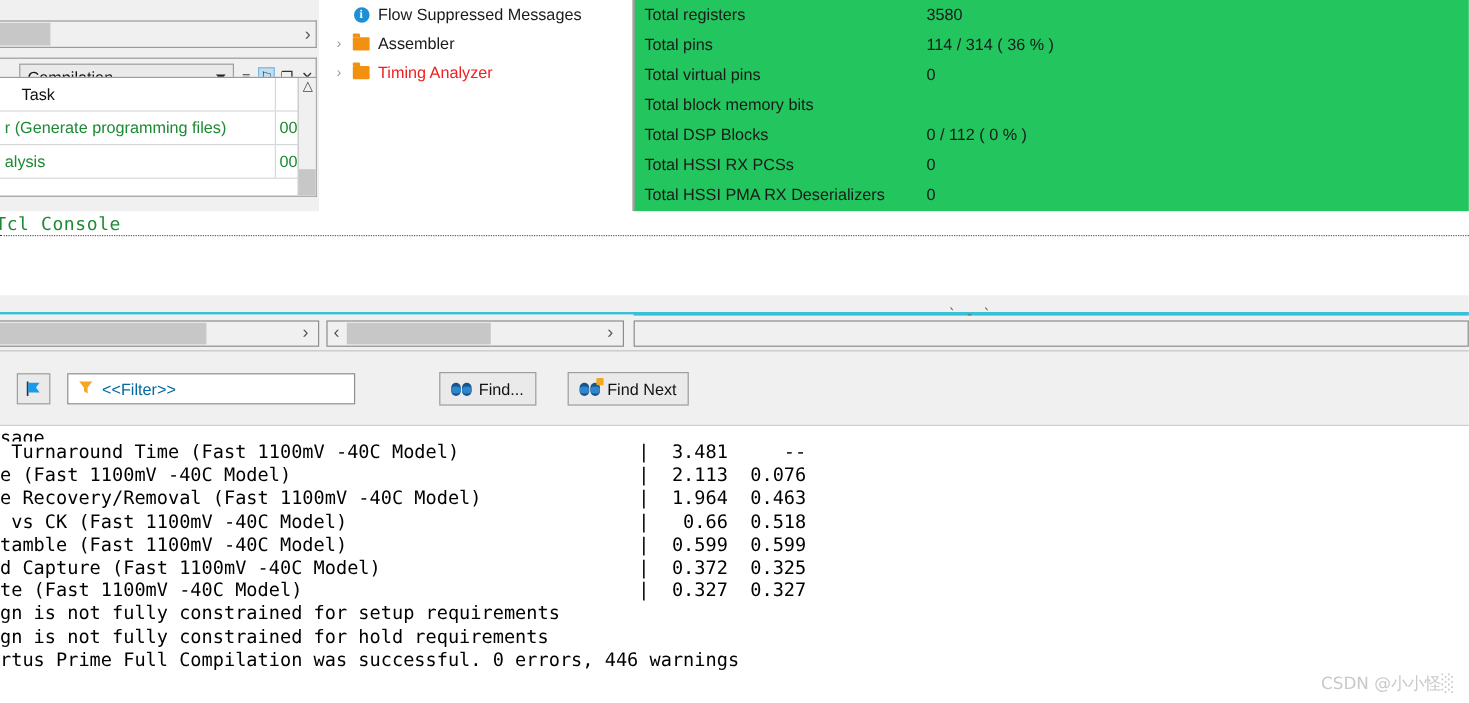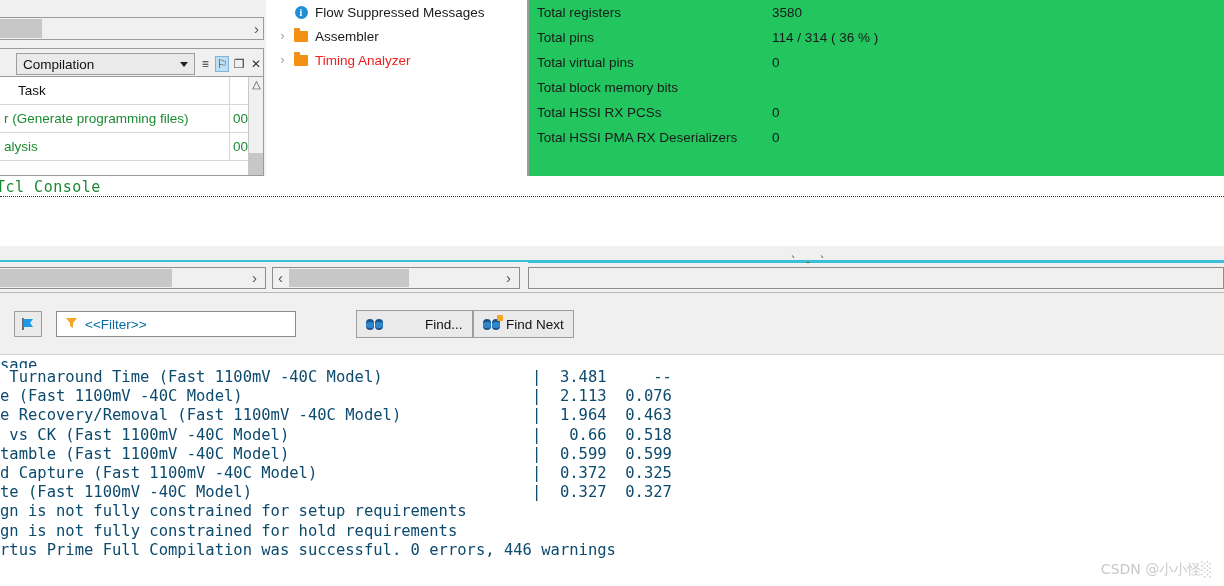--- a/index.html
+++ b/index.html
@@ -26,21 +26,21 @@
   #flow-select{margin-left:16px;width:180px;height:22px;background:#eaeaea;
       border:1px solid #9e9e9e;box-sizing:border-box;
       display:flex;align-items:center;position:relative;}
   #flow-select .lbl{padding-left:6px;font-size:13.5px;color:#111;}
   #flow-select .caret{position:absolute;right:6px;width:0;height:0;
       border-left:4px solid transparent;border-right:4px solid transparent;border-top:5px solid #222;}
   .hdr-btn{width:14px;height:16px;margin-left:3px;display:flex;align-items:center;
       justify-content:center;font-size:12px;color:#333;line-height:1;}
   .hdr-btn.pinned{background:#bfdff5;border:1px solid #7fb5db;box-sizing:border-box;}
 
-  #task-table{left:0;top:76px;width:264px;height:100px;background:#ffffff;
+  #task-table{left:0;top:64px;width:264px;height:100px;background:#ffffff;
       border:1px solid #9b9b9b;border-left:none;box-sizing:border-box;}
   .trow{height:28px;border-bottom:1px solid #d7d7d7;display:flex;align-items:center;
       position:relative;box-sizing:border-box;}
   .trow .c1{flex:1;padding-left:4px;overflow:hidden;white-space:nowrap;}
   .trow .c2{width:34px;border-left:1px solid #d7d7d7;height:100%;
       display:flex;align-items:center;padding-left:3px;box-sizing:border-box;overflow:hidden;}
   .trow.head .c1{padding-left:18px;font-size:13.5px;color:#111;}
   .trow.green{color:#1c8a32;font-size:13.5px;}
   .trow.green .c2{color:#1c8a32;}
   #task-vscroll{position:absolute;right:0;top:0;width:15px;height:98px;background:#f0f0f0;
@@ -106,36 +106,36 @@
   
   #toolbar{left:0;top:293px;width:1224px;height:62px;background:#f0f0f0;}
   #flag-btn{position:absolute;left:14px;top:311px;width:28px;height:26px;background:#eaeaea;
       border:1px solid #9e9e9e;box-sizing:border-box;display:flex;align-items:center;justify-content:center;}
   #filter-input{position:absolute;left:56px;top:311px;width:240px;height:26px;background:#ffffff;
       border:1px solid #8d8d8d;box-sizing:border-box;display:flex;align-items:center;}
   #filter-input .fico{margin-left:8px;margin-right:7px;}
   #filter-input .ph{color:#0369a1;font-size:13.5px;}
   .findbtn{position:absolute;top:310px;height:28px;background:#eaeaea;border:1px solid #9e9e9e;
       box-sizing:border-box;display:flex;align-items:center;padding:0 9px;font-size:13.5px;color:#111;}
-  #find-btn{left:356px;gap:36px;}
+  #find-btn{left:366px;}
   #find-next-btn{left:473px;}
   .binoc{margin-right:6px;position:relative;width:17px;height:11px;flex:none;}
   .binoc i{position:absolute;top:0;width:8px;height:11px;background:#17548f;border-radius:4px;}
   .binoc i.a{left:0;}
   .binoc i.b{right:0;}
   .binoc i.lens{top:3px;width:8px;height:6px;background:#2f86c8;border-radius:3px;}
   .binoc i.lens.a{left:0;}
   .binoc i.lens.b{right:0;}
   .binoc s{position:absolute;right:-3px;top:-4px;width:6px;height:6px;background:#f5a623;
       text-decoration:none;border-radius:1px;}
   #toolbar-bottom{left:0;top:354px;width:1224px;height:1px;background:#cfcfcf;}
 
   
   #console{left:0;top:356px;width:1224px;height:230px;background:#ffffff;
-      font-family:"DejaVu Sans Mono",monospace;font-size:15.5px;color:#0c4a6e;}
+      font-family:"DejaVu Sans Mono",monospace;font-size:15.5px;color:#000000;}
   .cline{height:19.2px;white-space:pre;line-height:19.2px;}
   .cline.clip{height:12px;overflow:hidden;line-height:19.2px;}
 
   
   #watermark{right:12px;bottom:7px;color:#c9c9c9;font-size:14px;
       font-family:"DejaVu Sans",sans-serif;}
 </style>
 </head>
 <body>
 
@@ -209,20 +209,24 @@
   <div class="srow">
     <div class="skey">Total pins</div>
     <div class="sval">114 / 314 ( 36 % )</div>
   </div>
   <div class="srow">
     <div class="skey">Total virtual pins</div>
     <div class="sval">0</div>
   </div>
   <div class="srow">
     <div class="skey">Total block memory bits</div>
+  </div>
+  <div class="srow">
+    <div class="skey">Total DSP Blocks</div>
+    <div class="sval">0 / 112 ( 0 % )</div>
   </div>
   <div class="srow">
     <div class="skey">Total HSSI RX PCSs</div>
     <div class="sval">0</div>
   </div>
   <div class="srow">
     <div class="skey">Total HSSI PMA RX Deserializers</div>
     <div class="sval">0</div>
   </div>
 </div>

